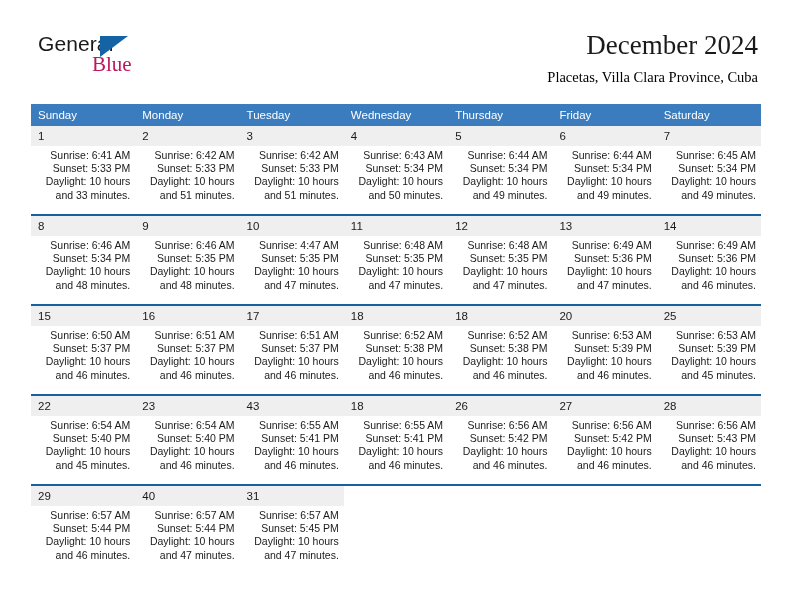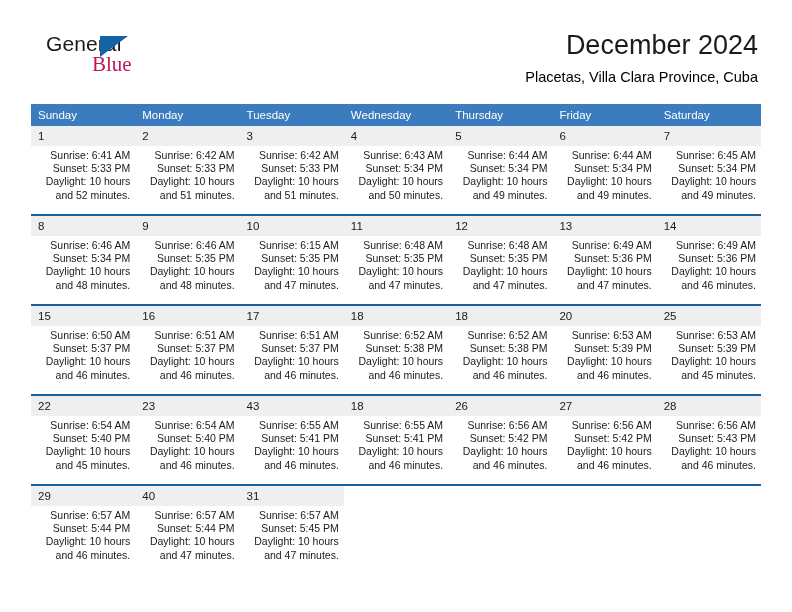--- a/index.html
+++ b/index.html
@@ -34,21 +34,21 @@
   .logo {
     position: absolute;
     left: 34px;
     top: 33px;
     width: 180px;
     height: 50px;
     line-height: 1;
   }
   .logo-general {
     position: absolute;
-    left: 12px;
+    left: 4px;
     top: 0;
     font-size: 21px;
     letter-spacing: .1px;
     color: #1a1a1a;
     font-family: "Liberation Sans", sans-serif;
   }
   .logo-tri {
     position: absolute;
     left: 66px;
     top: 3px;
@@ -64,20 +64,21 @@
     font-size: 21px;
     color: #be185d;
     font-family: Liberation Serif, serif;
   }
 
   .title-block {
     position: absolute;
     right: 34px;
     top: 28px;
     text-align: right;
+    font-family: Liberation Serif, serif;
   }
   .cal-title {
     font-size: 27px;
     color: #1a1a1a;
     line-height: 34px;
     white-space: nowrap;
   }
   .cal-subtitle {
     margin-top: 6px;
     font-size: 14.5px;
@@ -180,21 +181,21 @@
     </thead>
     <tbody>
         <tr class="week">
           <td>
             <div class="cell filled">
               <div class="daynum">1</div>
               <div class="details">
                 <div>Sunrise: 6:41 AM</div>
                 <div>Sunset: 5:33 PM</div>
                 <div>Daylight: 10 hours</div>
-                <div>and 52 minutes.</div>
+                <div>and 33 minutes.</div>
               </div>
             </div>
           </td>
           <td>
             <div class="cell filled">
               <div class="daynum">2</div>
               <div class="details">
                 <div>Sunrise: 6:42 AM</div>
                 <div>Sunset: 5:33 PM</div>
                 <div>Daylight: 10 hours</div>
@@ -278,21 +279,21 @@
                 <div>Sunset: 5:35 PM</div>
                 <div>Daylight: 10 hours</div>
                 <div>and 48 minutes.</div>
               </div>
             </div>
           </td>
           <td>
             <div class="cell filled">
               <div class="daynum">10</div>
               <div class="details">
-                <div>Sunrise: 6:15 AM</div>
+                <div>Sunrise: 4:47 AM</div>
                 <div>Sunset: 5:35 PM</div>
                 <div>Daylight: 10 hours</div>
                 <div>and 47 minutes.</div>
               </div>
             </div>
           </td>
           <td>
             <div class="cell filled">
               <div class="daynum">11</div>
               <div class="details">

